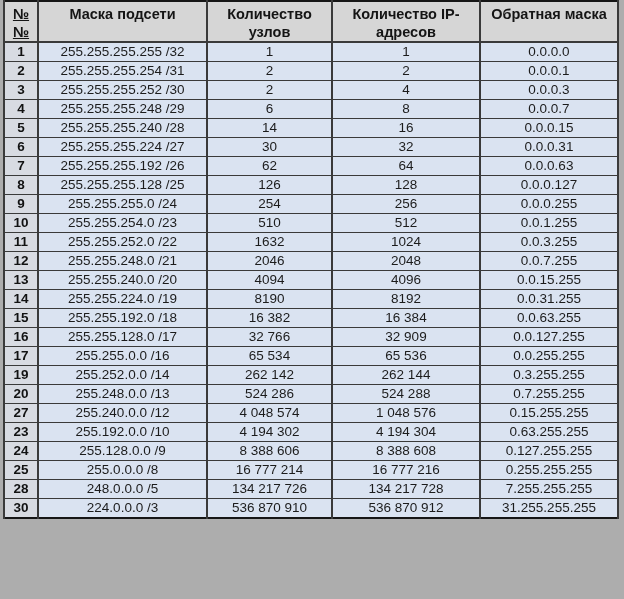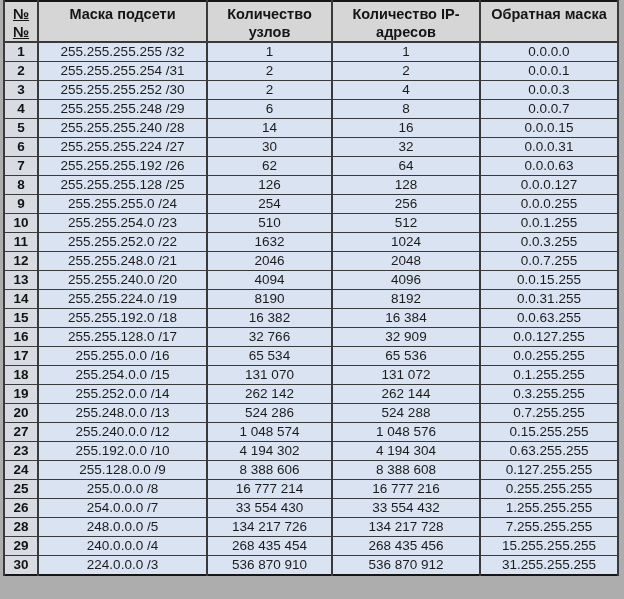--- a/index.html
+++ b/index.html
@@ -202,44 +202,37 @@
           <td>0.0.127.255</td>
         </tr>
         <tr>
           <td class="num">17</td>
           <td>255.255.0.0 /16</td>
           <td>65 534</td>
           <td>65 536</td>
           <td>0.0.255.255</td>
         </tr>
         <tr>
-          <td class="num">18</td>
-          <td>255.254.0.0 /15</td>
-          <td>131 070</td>
-          <td>131 072</td>
-          <td>0.1.255.255</td>
-        </tr>
-        <tr>
           <td class="num">19</td>
           <td>255.252.0.0 /14</td>
           <td>262 142</td>
           <td>262 144</td>
           <td>0.3.255.255</td>
         </tr>
         <tr>
           <td class="num">20</td>
           <td>255.248.0.0 /13</td>
           <td>524 286</td>
           <td>524 288</td>
           <td>0.7.255.255</td>
         </tr>
         <tr>
           <td class="num">27</td>
           <td>255.240.0.0 /12</td>
-          <td>1 048 574</td>
+          <td>4 048 574</td>
           <td>1 048 576</td>
           <td>0.15.255.255</td>
         </tr>
         <tr>
           <td class="num">23</td>
           <td>255.192.0.0 /10</td>
           <td>4 194 302</td>
           <td>4 194 304</td>
           <td>0.63.255.255</td>
         </tr>
@@ -251,41 +244,27 @@
           <td>0.127.255.255</td>
         </tr>
         <tr>
           <td class="num">25</td>
           <td>255.0.0.0 /8</td>
           <td>16 777 214</td>
           <td>16 777 216</td>
           <td>0.255.255.255</td>
         </tr>
         <tr>
-          <td class="num">26</td>
-          <td>254.0.0.0 /7</td>
-          <td>33 554 430</td>
-          <td>33 554 432</td>
-          <td>1.255.255.255</td>
-        </tr>
-        <tr>
           <td class="num">28</td>
           <td>248.0.0.0 /5</td>
           <td>134 217 726</td>
           <td>134 217 728</td>
           <td>7.255.255.255</td>
         </tr>
         <tr>
-          <td class="num">29</td>
-          <td>240.0.0.0 /4</td>
-          <td>268 435 454</td>
-          <td>268 435 456</td>
-          <td>15.255.255.255</td>
-        </tr>
-        <tr>
           <td class="num">30</td>
           <td>224.0.0.0 /3</td>
           <td>536 870 910</td>
           <td>536 870 912</td>
           <td>31.255.255.255</td>
         </tr>
       </tbody>
   </table>
 </div>
 

